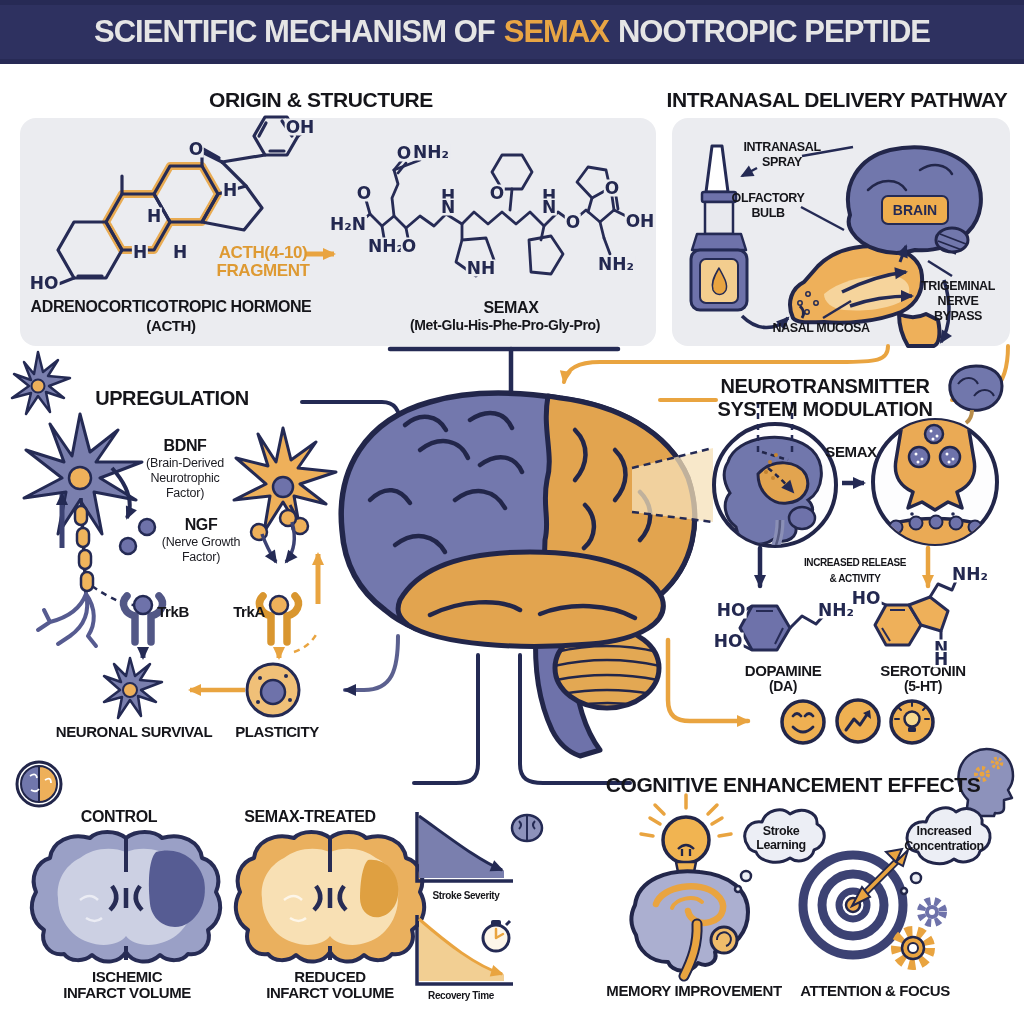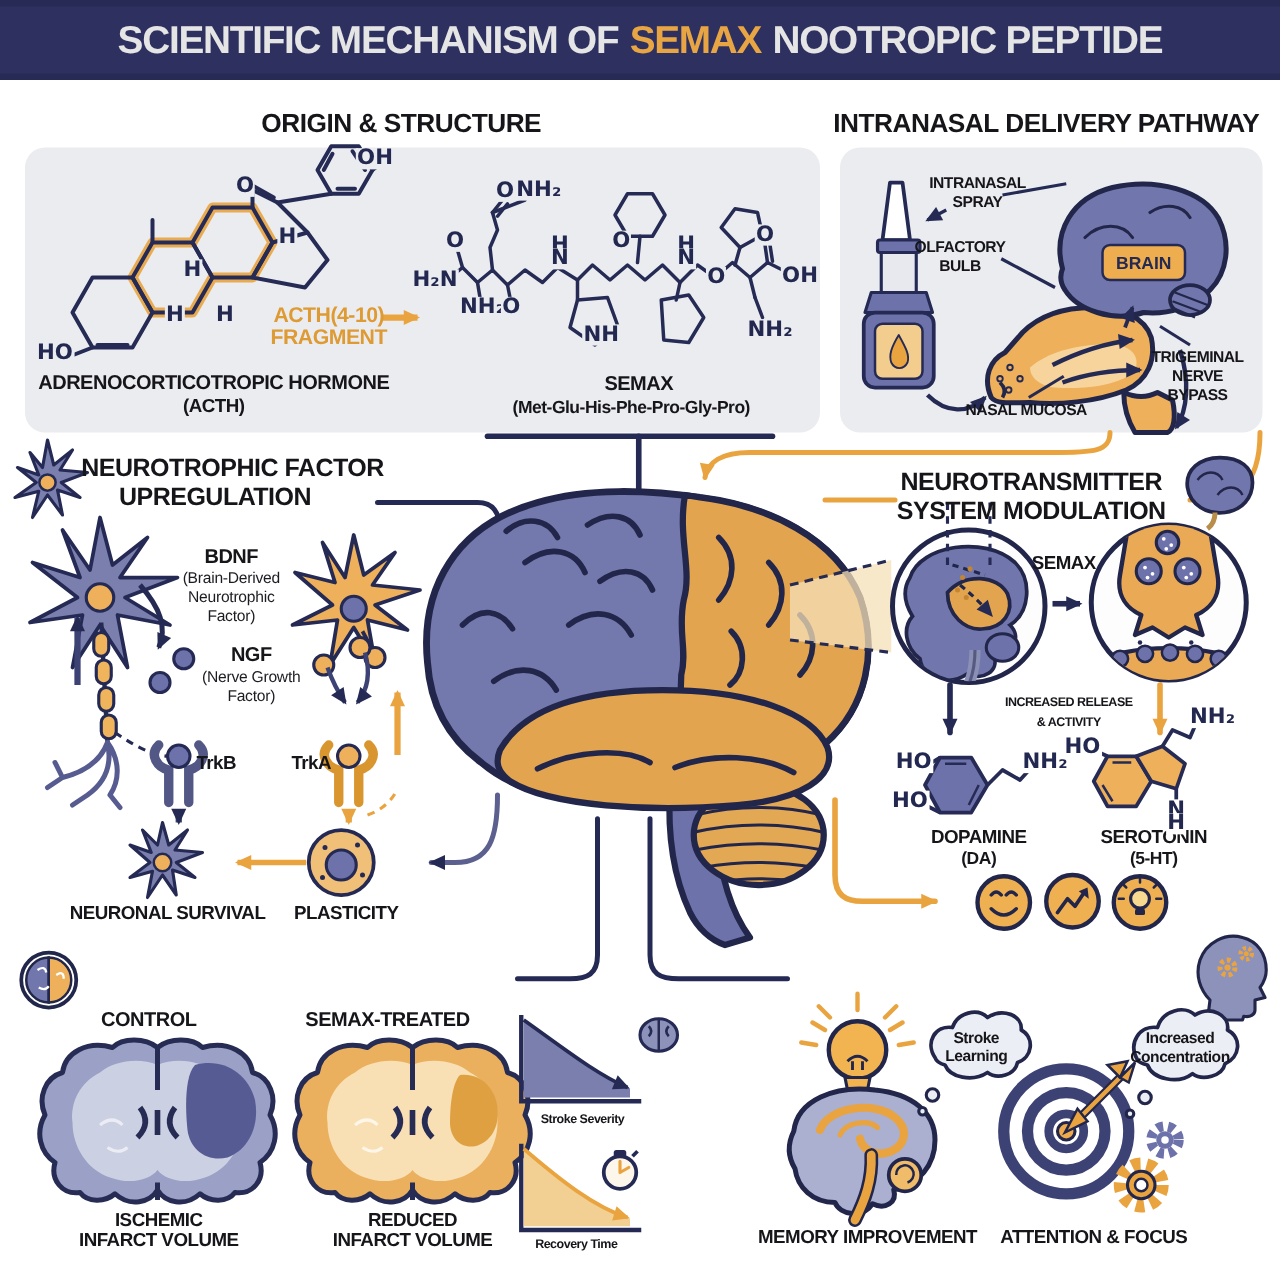--- a/index.html
+++ b/index.html
@@ -496,21 +496,20 @@
 <div class="lbl b12" style="left:768px;top:198px">OLFACTORY</div>
 <div class="lbl b12" style="left:768px;top:213px">BULB</div>
 <div id="brain-badge">
       <span>BRAIN</span>
     </div>
 <div class="lbl b12" style="left:821px;top:328px">NASAL MUCOSA</div>
 <div class="lbl b12" style="left:958px;top:286px">TRIGEMINAL</div>
 <div class="lbl b12" style="left:958px;top:301px">NERVE</div>
 <div class="lbl b12" style="left:958px;top:316px">BYPASS</div>
 
-<div class="lbl h20" style="left:186px;top:375px">NEUROTROPHIC FACTOR</div>
 <div class="lbl h20" style="left:172px;top:398px">UPREGULATION</div>
 <div class="lbl b16" style="left:185px;top:446px">BDNF</div>
 <div class="lbl r12" style="left:185px;top:463px">(Brain-Derived</div>
 <div class="lbl r12" style="left:185px;top:478px">Neurotrophic</div>
 <div class="lbl r12" style="left:185px;top:493px">Factor)</div>
 <div class="lbl b16" style="left:201px;top:525px">NGF</div>
 <div class="lbl r12" style="left:201px;top:542px">(Nerve Growth</div>
 <div class="lbl r12" style="left:201px;top:557px">Factor)</div>
 <div class="lbl b15" style="left:173px;top:611px">TrkB</div>
 <div class="lbl b15" style="left:249px;top:611px">TrkA</div>
@@ -536,20 +535,21 @@
 
 <div class="lbl b16" style="left:119px;top:817px">CONTROL</div>
 <div class="lbl b16" style="left:310px;top:817px">SEMAX-TREATED</div>
 <div class="lbl b15" style="left:127px;top:976px">ISCHEMIC</div>
 <div class="lbl b15" style="left:127px;top:992px">INFARCT VOLUME</div>
 <div class="lbl b15" style="left:330px;top:976px">REDUCED</div>
 <div class="lbl b15" style="left:330px;top:992px">INFARCT VOLUME</div>
 <div class="lbl b13" style="left:466px;top:896px">Stroke Severity</div>
 <div class="lbl b13" style="left:461px;top:996px">Recovery Time</div>
 
+<div class="lbl h21" style="left:793px;top:784px">COGNITIVE ENHANCEMENT EFFECTS</div>
 <div class="lbl b12" style="left:781px;top:831px">Stroke</div>
 <div class="lbl b12" style="left:781px;top:845px">Learning</div>
 <div class="lbl b12" style="left:944px;top:831px">Increased</div>
 <div class="lbl b12" style="left:944px;top:846px">Concentration</div>
 <div class="lbl b15" style="left:694px;top:990px">MEMORY IMPROVEMENT</div>
 <div class="lbl b15" style="left:875px;top:990px">ATTENTION &amp; FOCUS</div>
 
 </div>
 
 </body></html>

